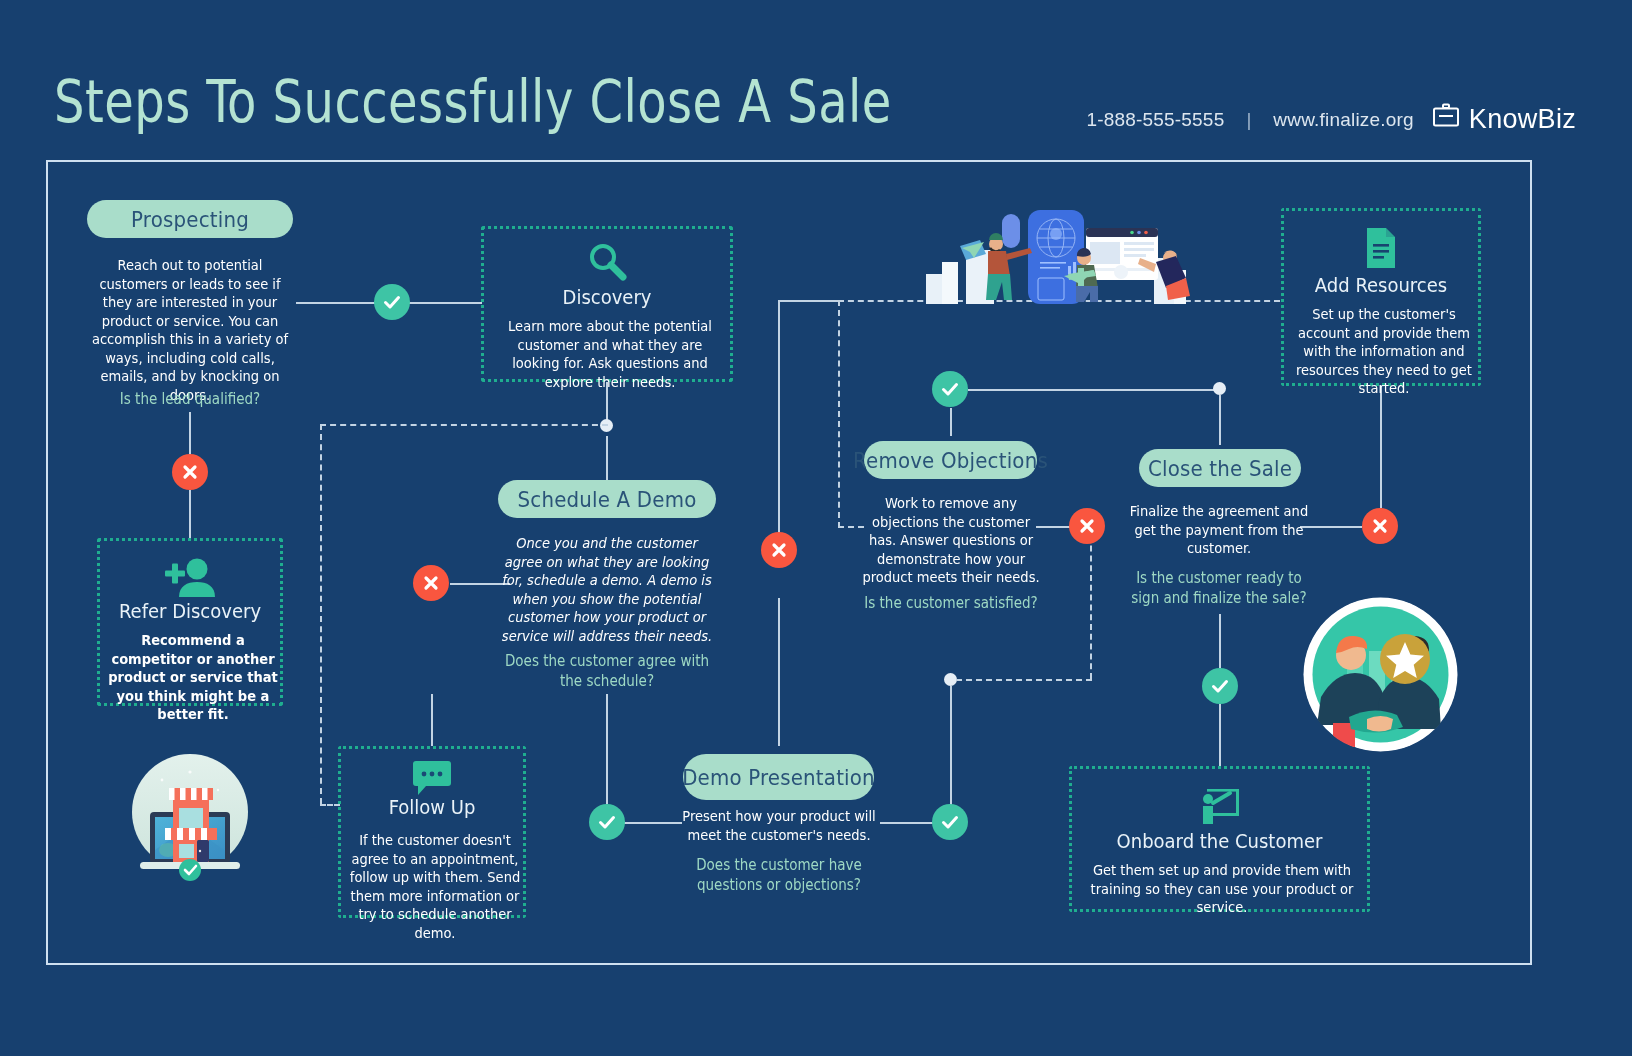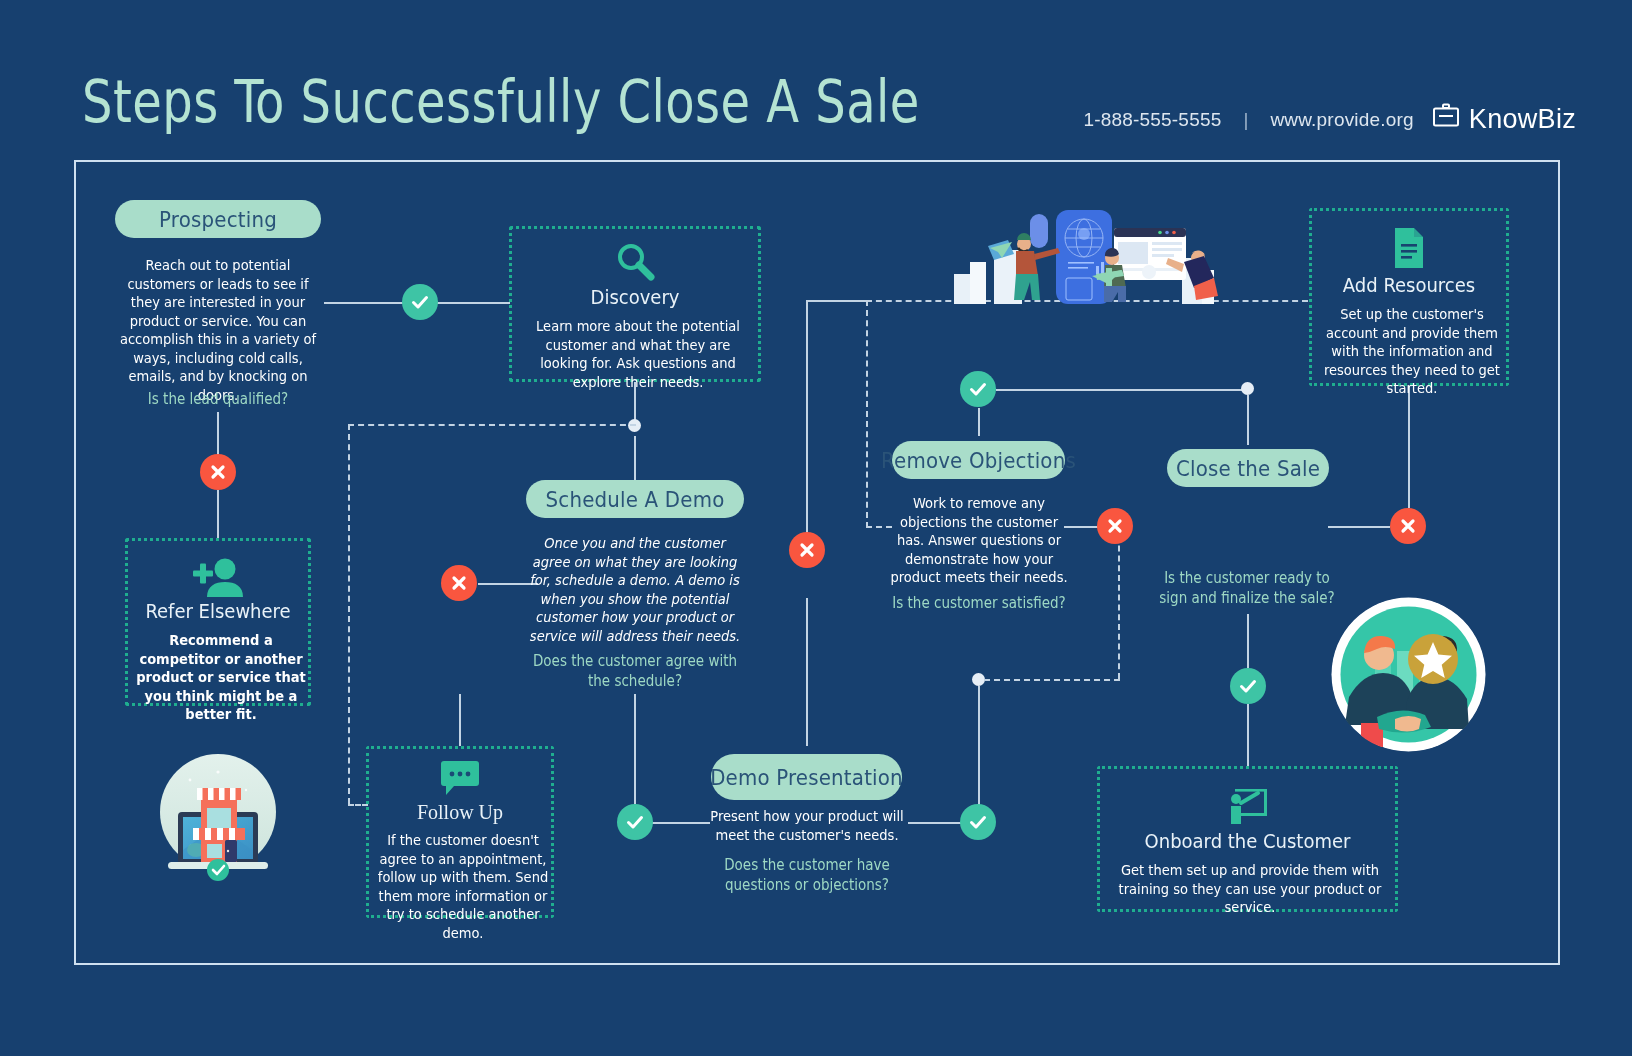--- a/index.html
+++ b/index.html
@@ -3,21 +3,21 @@
 <meta charset="utf-8">
 <style>
   * { box-sizing: border-box; margin:0; padding:0; }
   html,body { background:#163e6e; }
   body {
     width:1632px; height:1056px;
     font-family:"Liberation Sans", sans-serif;
     position:relative; overflow:hidden;
     background:#17406f;
   }
-  .canvas { position:absolute; inset:0;margin-left:28px; }
+  .canvas { position:absolute; inset:0; }
 
   
   .title {
     position:absolute; left:54px; top:68px;
     font-size:58px; font-weight:400; letter-spacing:.5px;
     color:#b4e3d2; white-space:nowrap;
     font-family:"DejaVu Sans Condensed","Liberation Sans", sans-serif;
     transform:scaleX(.92); transform-origin:left center;
   }
   .hdr-right {
@@ -92,21 +92,21 @@
 </head>
 <body>
 
 <div class="canvas">
 
   <div class="title">Steps To Successfully Close A Sale</div>
 
   <div class="hdr-right">
     <span class="hdr-contact">1-888-555-5555</span>
     <span class="hdr-sep">|</span>
-    <span class="hdr-contact">www.provide.org</span>
+    <span class="hdr-contact">www.finalize.org</span>
     <span class="brand">
       <span>
         <svg width="28" height="26" viewBox="0 0 28 26">
           <rect x="11" y="1.5" width="6" height="3.5" rx="1" fill="none" stroke="#fff" stroke-width="2"></rect>
           <rect x="2" y="5.5" width="24" height="17" rx="1.5" fill="none" stroke="#fff" stroke-width="2"></rect>
           <rect x="7" y="12" width="14" height="2" fill="#fff"></rect>
         </svg>
       </span>
       <span>KnowBiz</span>
     </span>
@@ -223,21 +223,21 @@
 
   <div class="dotbox" style="left:97px; top:538px; width:186px; height:168px;">
     <span class="ico" style="top:16px;">
       <svg width="52" height="42" viewBox="0 0 52 42">
         <circle cx="33" cy="12" r="10.5" fill="#2fc09c"></circle>
         <path d="M15 40 C15 29 23 25 33 25 C43 25 51 29 51 40 Z" fill="#2fc09c"></path>
         <rect x="1" y="13.5" width="20" height="6" rx="1" fill="#2fc09c"></rect>
         <rect x="8" y="6.5" width="6" height="20" rx="1" fill="#2fc09c"></rect>
       </svg>
     </span>
-    <span class="node-title" style="top:58px;">Refer Elsewhere</span>
+    <span class="node-title" style="top:58px;">Refer Discovery</span>
     <div class="body-text" style="left:8px; top:90px; width:170px; position:absolute;font-weight:bold;">Recommend a competitor or another product or service that you think might be a better fit.</div>
   </div>
 
   <div class="dotbox" style="left:481px; top:226px; width:252px; height:156px;">
     <span class="ico" style="top:12px;">
       <svg width="42" height="42" viewBox="0 0 42 42">
         <circle cx="17" cy="16" r="11" fill="none" stroke="#2fc09c" stroke-width="4"></circle>
         <path d="M25 24 L37 36" stroke="#2fc09c" stroke-width="7" stroke-linecap="round"></path>
       </svg>
     </span>
@@ -253,39 +253,40 @@
 
   <div class="dotbox" style="left:338px; top:746px; width:188px; height:172px;">
     <span class="ico" style="top:10px;">
       <svg width="40" height="38" viewBox="0 0 40 38">
         <path d="M4 2 H36 A3 3 0 0 1 39 5 V24 A3 3 0 0 1 36 27 H14 L6 36 V27 H4 A3 3 0 0 1 1 24 V5 A3 3 0 0 1 4 2 Z" fill="#2fc09c"></path>
         <circle cx="12" cy="15" r="2.4" fill="#1a4a75"></circle>
         <circle cx="20" cy="15" r="2.4" fill="#1a4a75"></circle>
         <circle cx="28" cy="15" r="2.4" fill="#1a4a75"></circle>
       </svg>
     </span>
-    <span class="node-title" style="top:52px;font-family:Liberation Serif, serif;">Follow Up</span>
+    <span class="node-title" style="top:46px;">Follow Up</span>
     <div class="body-text" style="left:8px; top:82px; width:172px; position:absolute;">If the customer doesn't agree to an appointment, follow up with them. Send them more information or try to schedule another demo.</div>
   </div>
 
   <div class="pill" style="left:683px; top:754px; width:191px; height:46px;">
     <span>Demo Presentation</span>
   </div>
   <div class="body-text" style="left:672px; top:807px; width:214px;">Present how your product will meet the customer's needs.</div>
   <div class="question" style="left:672px; top:856px; width:214px;">Does the customer have questions or objections?</div>
 
   <div class="pill" style="left:864px; top:441px; width:173px; height:38px;">
     <span>Remove Objections</span>
   </div>
   <div class="body-text" style="left:862px; top:494px; width:178px;">Work to remove any objections the customer has. Answer questions or demonstrate how your product meets their needs.</div>
   <div class="question" style="left:857px; top:594px; width:188px;">Is the customer satisfied?</div>
 
   <div class="pill" style="left:1139px; top:449px; width:162px; height:38px;">
     <span>Close the Sale</span>
   </div>
+  <div class="body-text" style="left:1128px; top:502px; width:182px;">Finalize the agreement and get the payment from the customer.</div>
   <div class="question" style="left:1124px; top:569px; width:190px;">Is the customer ready to sign and finalize the sale?</div>
 
   <div class="dotbox" style="left:1281px; top:208px; width:200px; height:178px;">
     <span class="ico" style="top:16px;">
       <svg width="34" height="42" viewBox="0 0 34 42">
         <path d="M3 1 H22 L31 10 V41 H3 Z" fill="#2fc09c"></path>
         <path d="M22 1 V10 H31 Z" fill="#1a4a75" opacity=".25"></path>
         <rect x="9" y="17" width="16" height="2.6" fill="#18436f"></rect>
         <rect x="9" y="23" width="16" height="2.6" fill="#18436f"></rect>
         <rect x="9" y="29" width="11" height="2.6" fill="#18436f"></rect>

